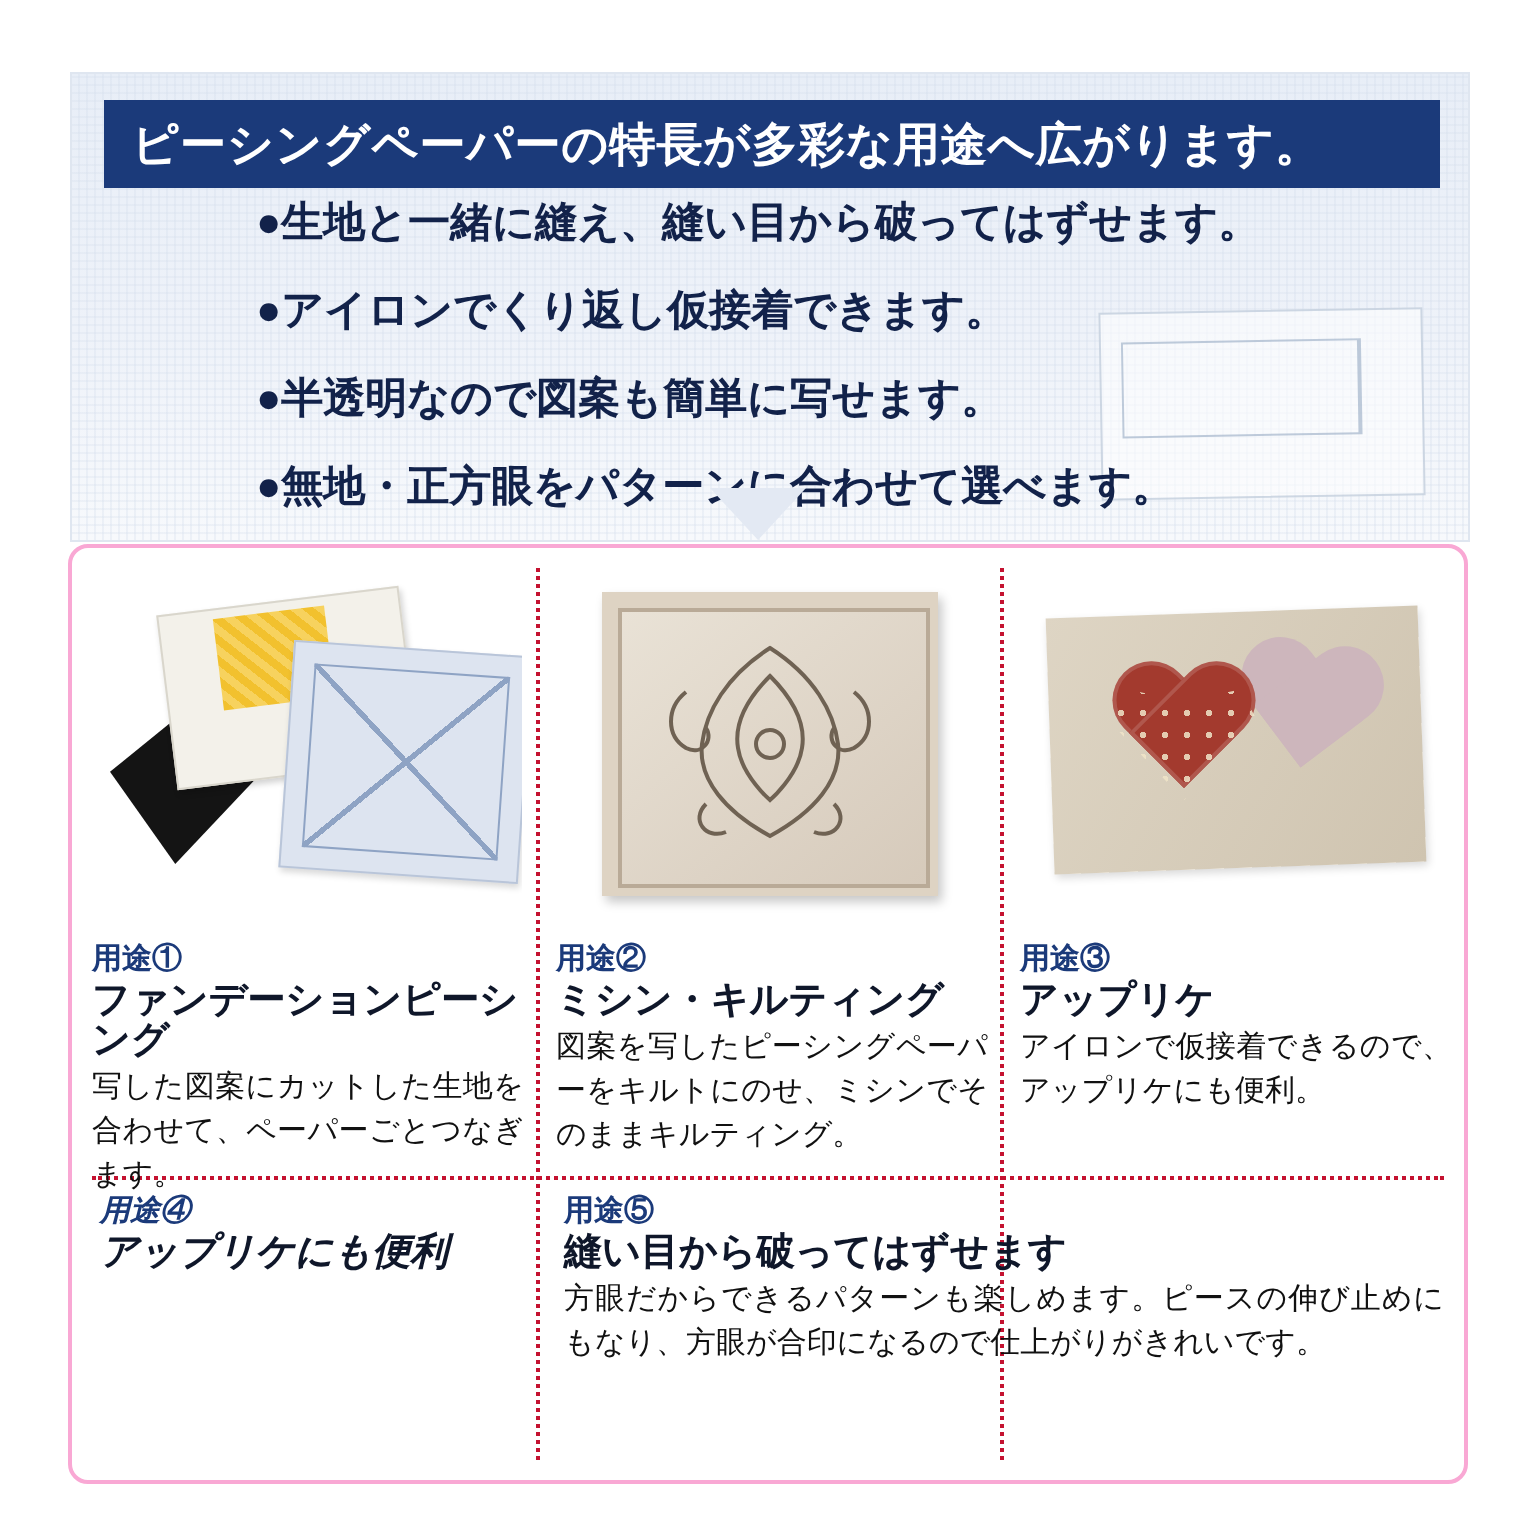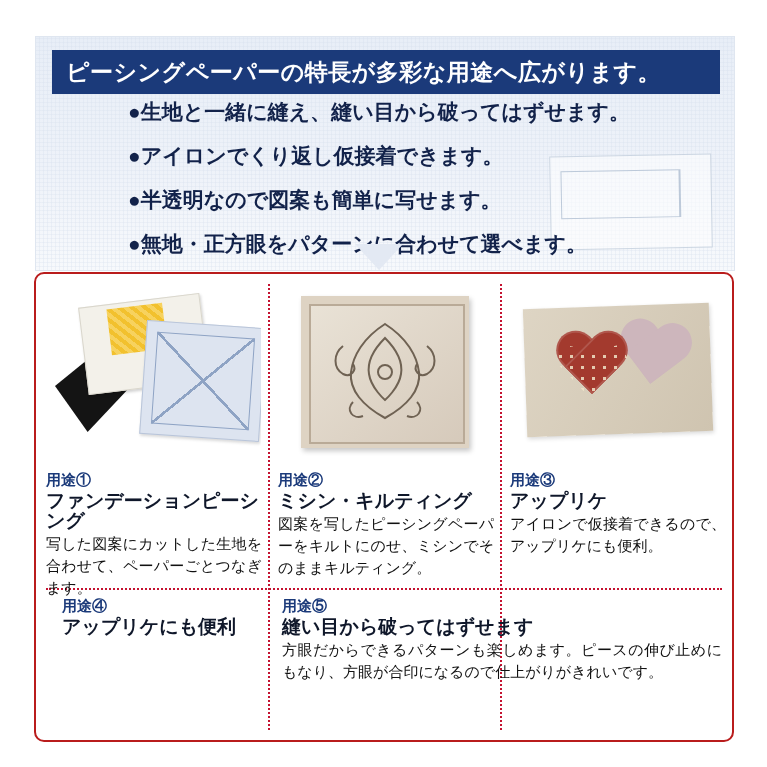--- a/index.html
+++ b/index.html
@@ -108,21 +108,21 @@
     border-top: 26px solid #e3e9f3;
   }
 
   
   .usage-box {
     position: absolute;
     left: 34px;
     top: 272px;
     width: 700px;
     height: 470px;
-    border: 2px solid #b91c1c;
+    border: 2px solid #f9a8d4;
     border-radius: 10px;
     box-sizing: border-box;
     background: #ffffff;
   }
   .vdash {
     position: absolute;
     top: 10px;
     bottom: 10px;
     width: 0;
     border-left: 2px dotted #c41230;
@@ -141,21 +141,21 @@
     position: absolute;
     box-sizing: border-box;
     padding: 0;
   }
   .cell-r1 { top: 8px; height: 300px; width: 228px; }
   .c1 { left: 4px; }
   .c2 { left: 236px; }
   .c3 { left: 468px; }
 
   .cell-r2 { top: 322px; height: 140px; }
-  .c4 { left: 20px; width: 224px; }
+  .c4 { left: 8px; width: 224px; font-style: italic; }
   .c5 { left: 240px; width: 452px; }
 
   .thumb {
     position: relative;
     width: 214px;
     height: 180px;
     margin: 2px auto 6px auto;
     overflow: hidden;
   }
 

